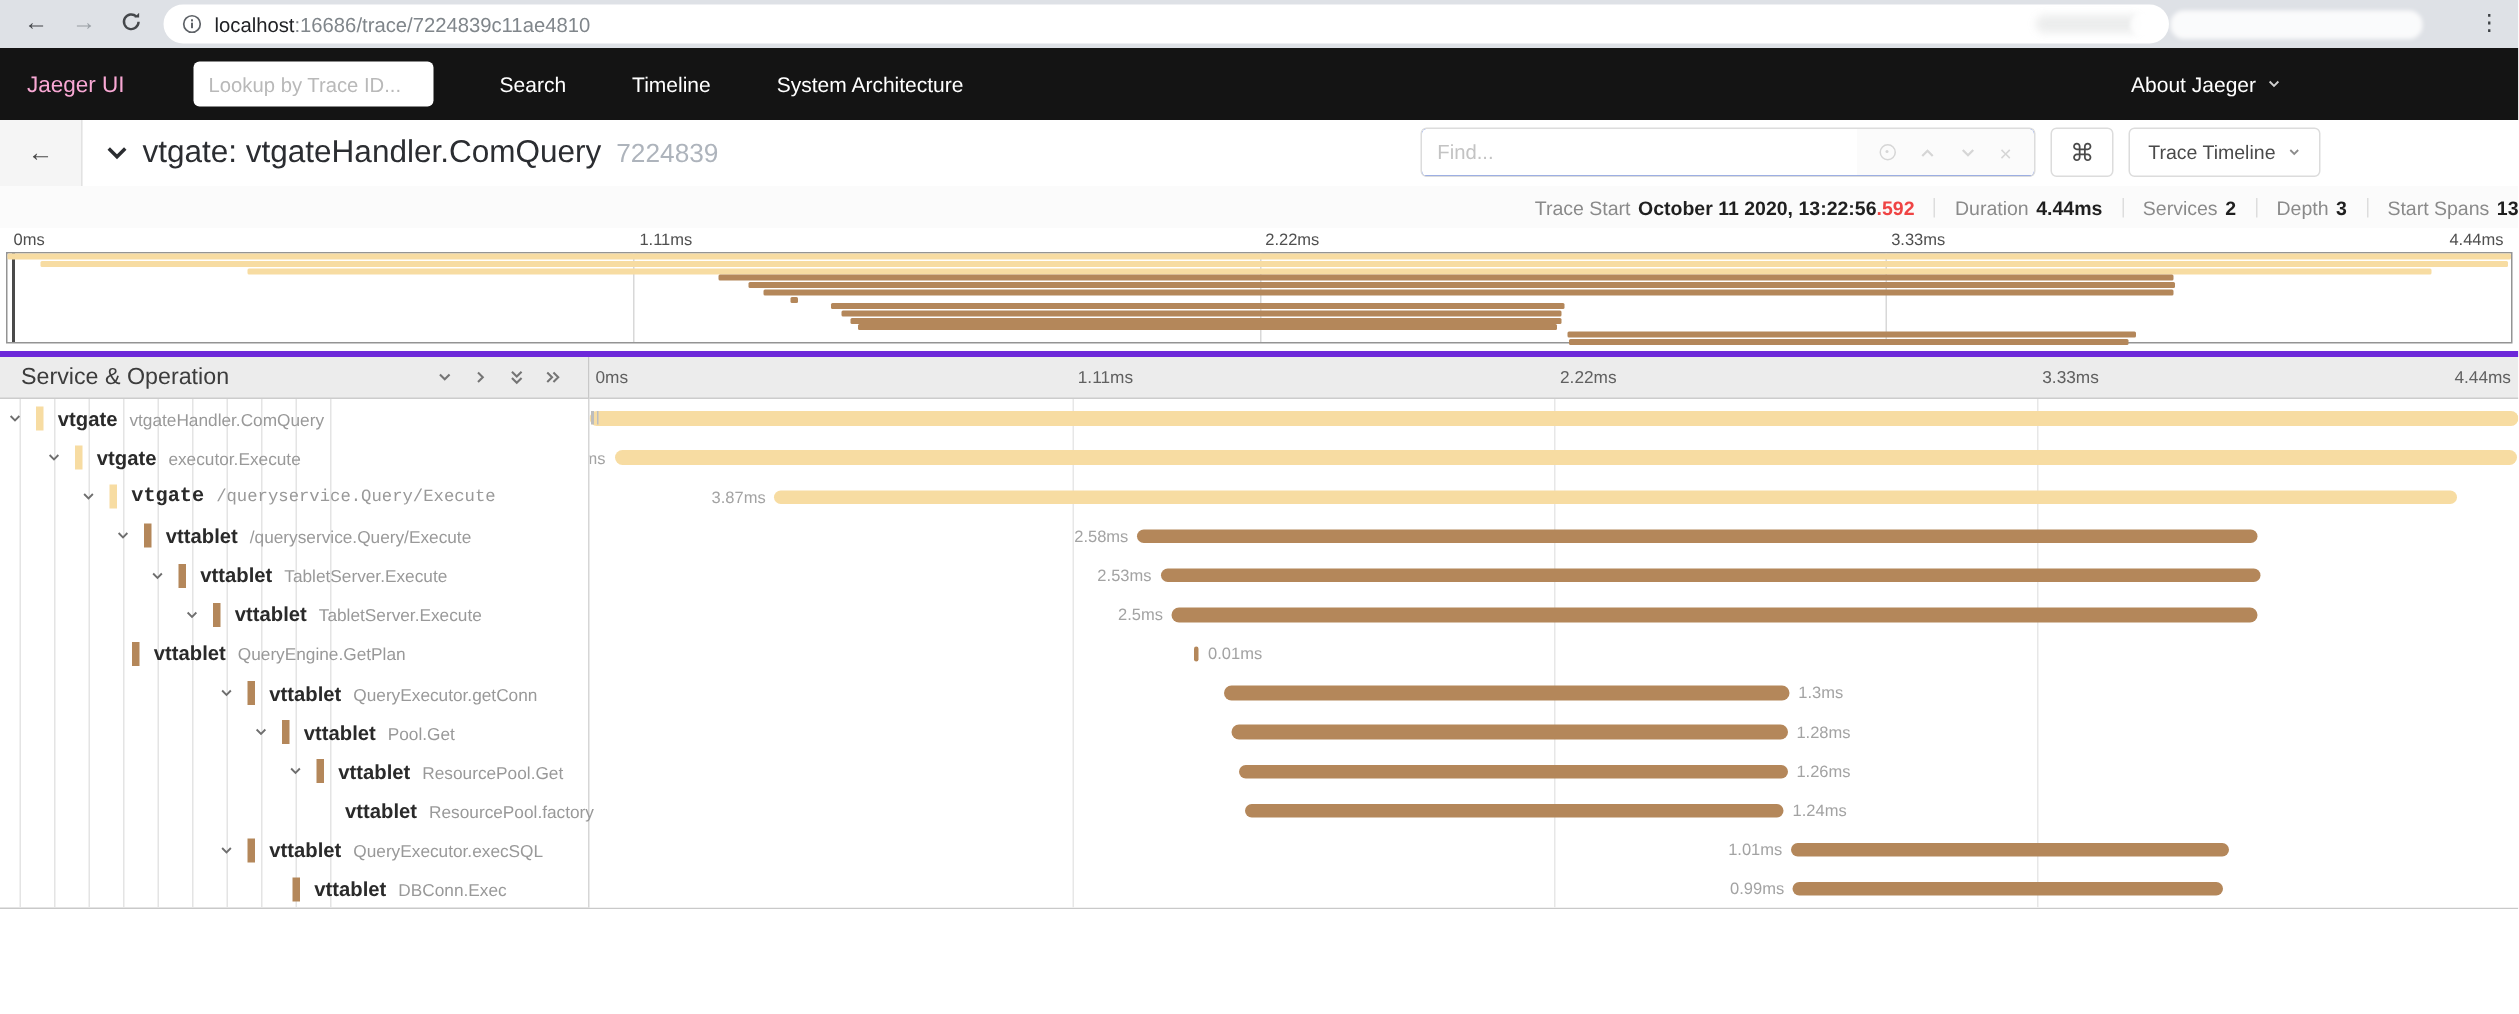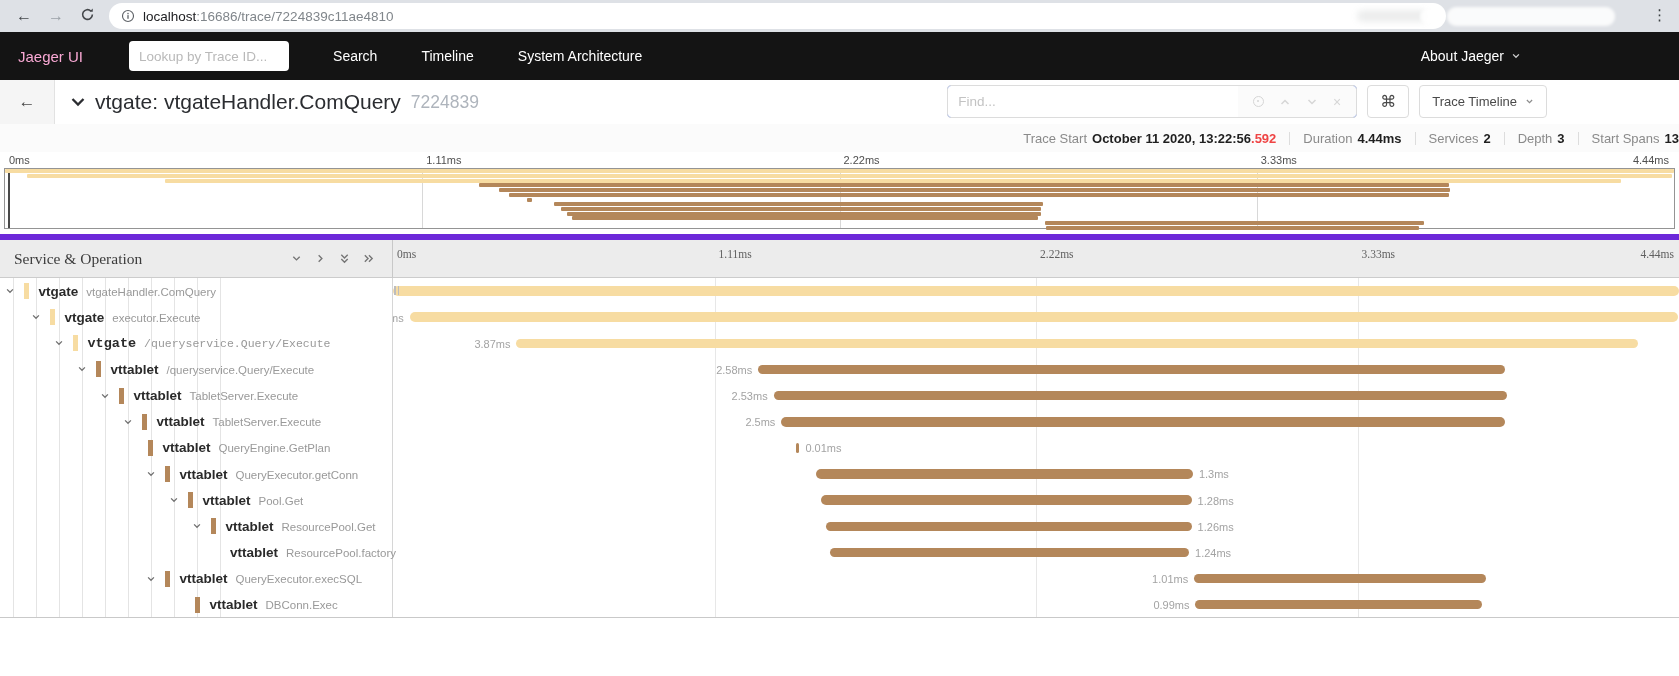--- a/index.html
+++ b/index.html
@@ -55,21 +55,21 @@
   .mm-labels { height:16px; position:relative; margin:0 5px; font-size:11px; color:#4F4F4F; }
   .mm-labels .tick { position:absolute; top:2px; white-space:nowrap; }
   .mm-canvas { height:61px; margin:0 4px; border:1px solid #949494; position:relative; background:#fff; cursor:crosshair; }
   .gridline { position:absolute; top:0; bottom:0; width:1px; background:#D8D8D8; }
   .scrub { position:absolute; left:3px; top:0; bottom:0; width:2px; background:#4A4A4A; }
   .mm-row { height:4.69px; position:relative; }
   .mm-bar { position:absolute; top:0.4px; height:4px; border-radius:1px; min-width:2px; }
   .white-gap { height:5px; background:#fff; }
 
   
-  .panel-header { height:44px; display:flex; border-top:6px solid #6d28d9;font-family:Liberation Serif, serif; }
+  .panel-header { height:32px; display:flex; border-top:4px solid #6d28d9; }
   .ph-left { width:393px; background:#ECECEC; border-right:1px solid #C8C8C8; border-bottom:1px solid #CCCCCC; display:flex; align-items:center; padding:0 18px 0 14px; font-size:15.5px; color:#3C3C3C; }
   .ph-icons { margin-left:auto; display:flex; align-items:center; gap:13px; }
   .ph-icons span { display:flex; cursor:pointer; }
   .ph-right { flex:1; background:#ECECEC; border-bottom:1px solid #CCCCCC; position:relative; font-size:11.5px; color:#606060; }
   .ph-right .tick { position:absolute; top:8px; white-space:nowrap; }
 
   
   .rows-wrap { display:flex; height:340px; border-bottom:1px solid #C9C9C9; position:relative; }
   .tree-pane { width:393px; position:relative; z-index:2; border-right:1px solid #D6D6D6; background:transparent; }
   .guide { position:absolute; top:0; bottom:0; width:1px; background:#E4E4E4; z-index:0; }
@@ -349,21 +349,21 @@
         </div>
         <div class="tree-row" style="padding-left: 121px;">
           <span class="tr-chev">
             <svg width="10" height="10" viewBox="0 0 12 12">
               <path d="M2.5 4l3.5 3.5L9.5 4" fill="none" stroke="#6F6F6F" stroke-width="1.5"></path>
             </svg>
           </span>
           <span class="tr-swatch" style="background: rgb(180, 135, 90);"></span>
           <span class="tr-text">vttablet<span class="tr-op">TabletServer.Execute</span></span>
         </div>
-        <div class="tree-row" style="padding-left: 120px;">
+        <div class="tree-row" style="padding-left: 60px;">
           <span class="tr-leaf-pad"></span>
           <span class="tr-swatch" style="background: rgb(180, 135, 90);"></span>
           <span class="tr-text">vttablet<span class="tr-op">QueryEngine.GetPlan</span></span>
         </div>
         <div class="tree-row" style="padding-left: 144px;">
           <span class="tr-chev">
             <svg width="10" height="10" viewBox="0 0 12 12">
               <path d="M2.5 4l3.5 3.5L9.5 4" fill="none" stroke="#6F6F6F" stroke-width="1.5"></path>
             </svg>
           </span>

